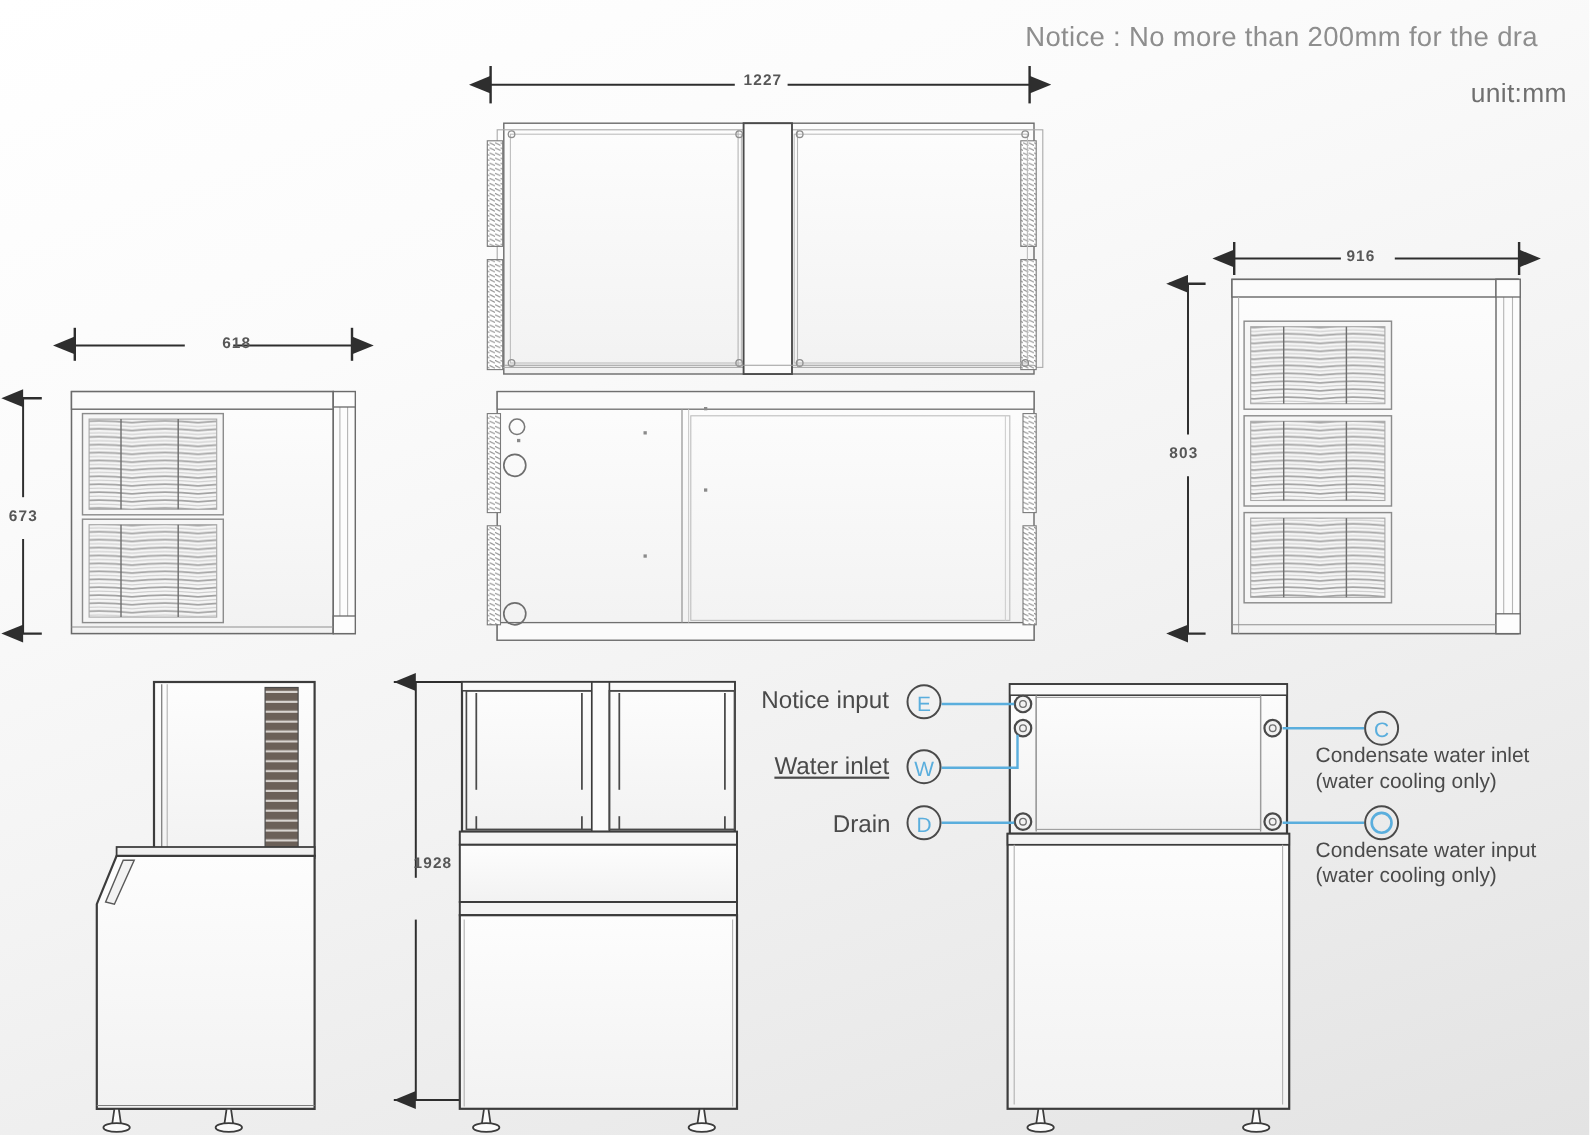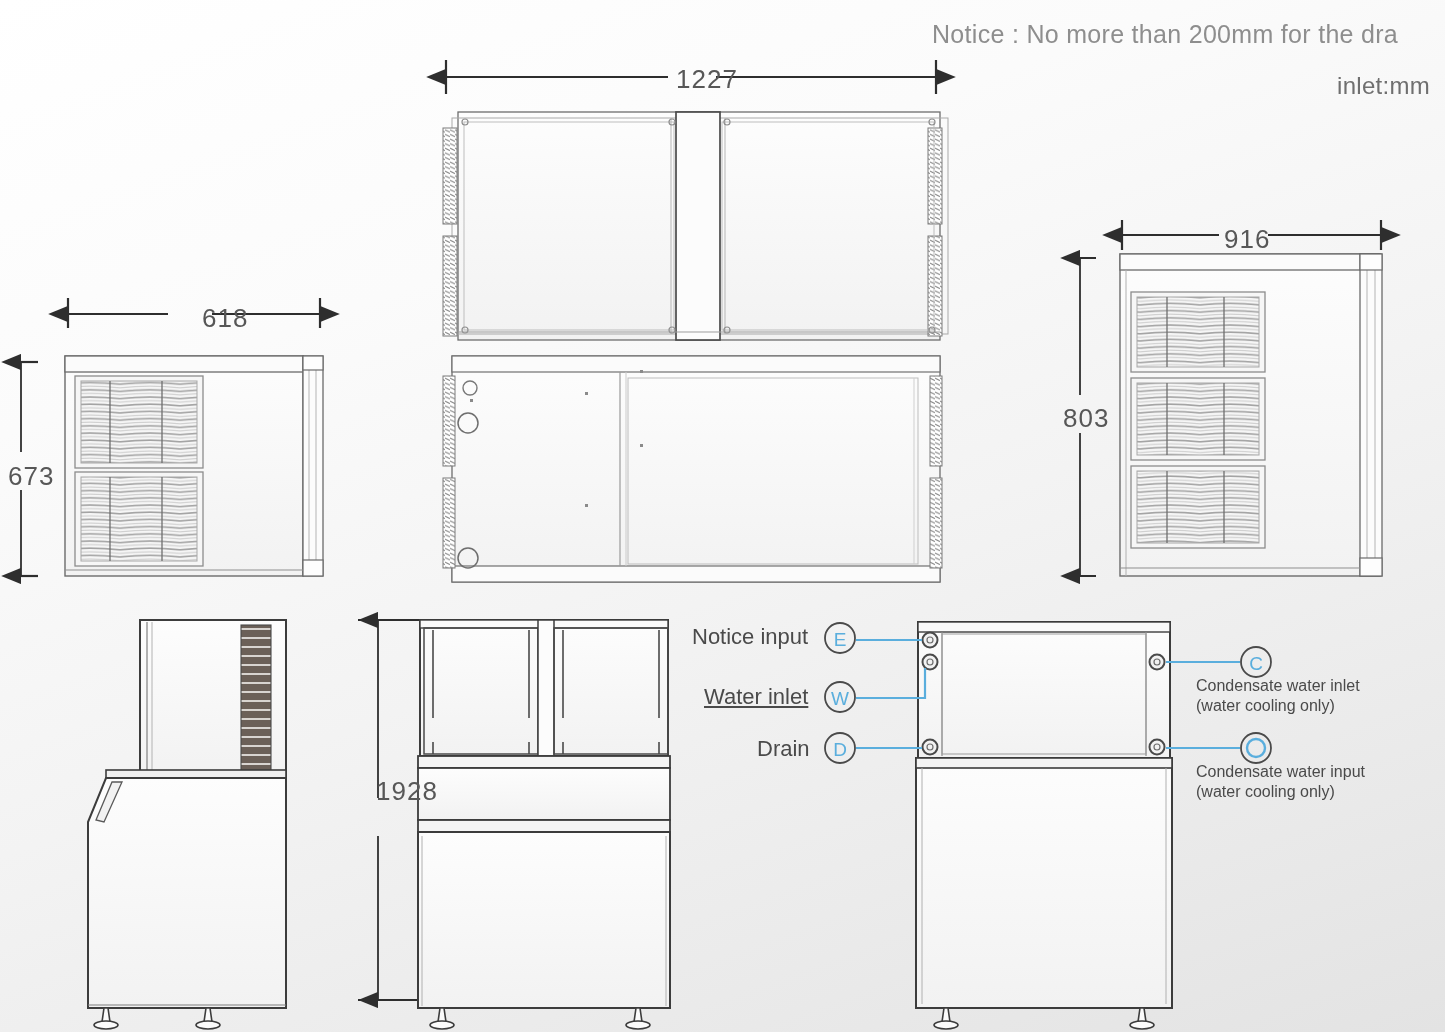--- a/index.html
+++ b/index.html
@@ -31,38 +31,39 @@
     position: absolute;
     color: #4a4a4a;
     font-size: 22px;
     white-space: nowrap;
     text-align: right;
     font-family: "Liberation Sans", sans-serif;
   }
   .callout-right {
     position: absolute;
     color: #4a4a4a;
-    font-size: 16px;
+    font-size: 19px;
     white-space: nowrap;
     line-height: 1.22;
     font-family: "Liberation Sans", sans-serif;
   }
   #lbl-power { left: 692px; top: 624px; }
   #lbl-water { left: 704px; top: 684px; text-decoration: underline; }
   #lbl-drain { left: 757px; top: 736px; }
   #lbl-cond-in  { left: 1196px; top: 676px; }
   #lbl-cond-out { left: 1196px; top: 762px; }
 
   .dim-text {
     position: absolute;
     color: #575757;
-    font-size: 26px;
+    font-size: 14px;
     letter-spacing: 1px;
     white-space: nowrap;
     font-family: "Liberation Sans", sans-serif;
+    font-weight: bold;
   }
   #dim-1227 { left: 676px; top: 64px; }
   #dim-618  { left: 172px; top: 303px; margin-left: 30px; }
   #dim-673  { left: 8px;   top: 461px; text-align: right; }
   #dim-648  { left: 1224px; top: 224px; }
   #dim-803  { left: 1063px; top: 403px; }
   #dim-1928 { left: 356px; top: 776px; margin-left: 20px; }
 </style>
 </head>
 <body>
@@ -368,21 +369,21 @@
       <circle cx="1256" cy="662" r="15" fill="none" stroke="#4a4a4a" stroke-width="1.8"></circle>
       <text x="1256" y="670" text-anchor="middle" font-family="Liberation Sans, sans-serif" font-size="19" fill="#5aaedd">C</text>
 
       <line x1="1166" y1="748" x2="1240" y2="748" stroke="#5aaedd" stroke-width="2.2"></line>
       <circle cx="1256" cy="748" r="15" fill="none" stroke="#4a4a4a" stroke-width="1.8"></circle>
       <circle cx="1256" cy="748" r="9" fill="none" stroke="#5aaedd" stroke-width="2.4"></circle>
     </g>
   </svg>
 
   <div class="note-text" id="notice">Notice : No more than 200mm for the dra</div>
-  <div class="note-text" id="unit">inlet:mm</div>
+  <div class="note-text" id="unit">unit:mm</div>
 
   <div class="dim-text" id="dim-1227">1227</div>
   <div class="dim-text" id="dim-618">618</div>
   <div class="dim-text" id="dim-673">673</div>
   <div class="dim-text" id="dim-648">916</div>
   <div class="dim-text" id="dim-803">803</div>
   <div class="dim-text" id="dim-1928">1928</div>
 
   <div class="callout-label" id="lbl-power">Notice input</div>
   <div class="callout-label" id="lbl-water">Water inlet</div>

